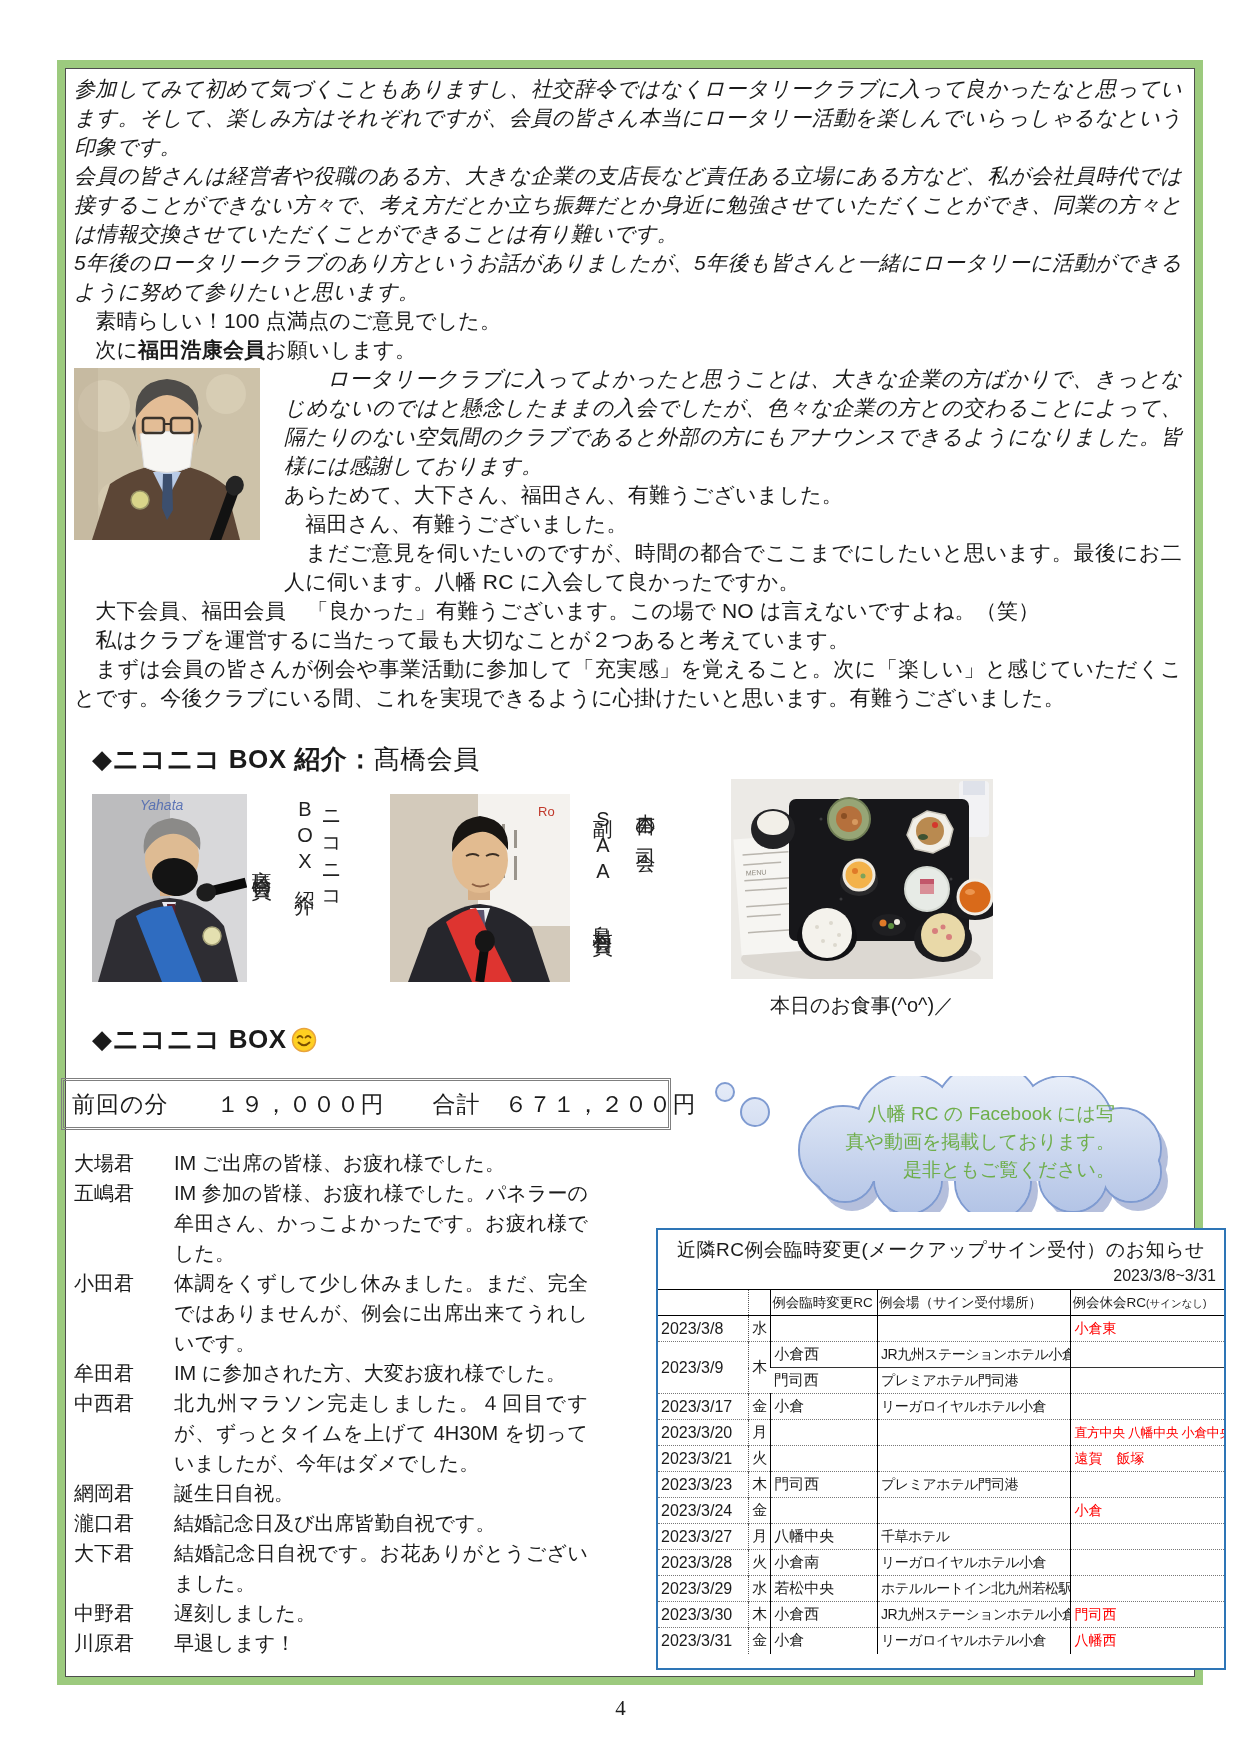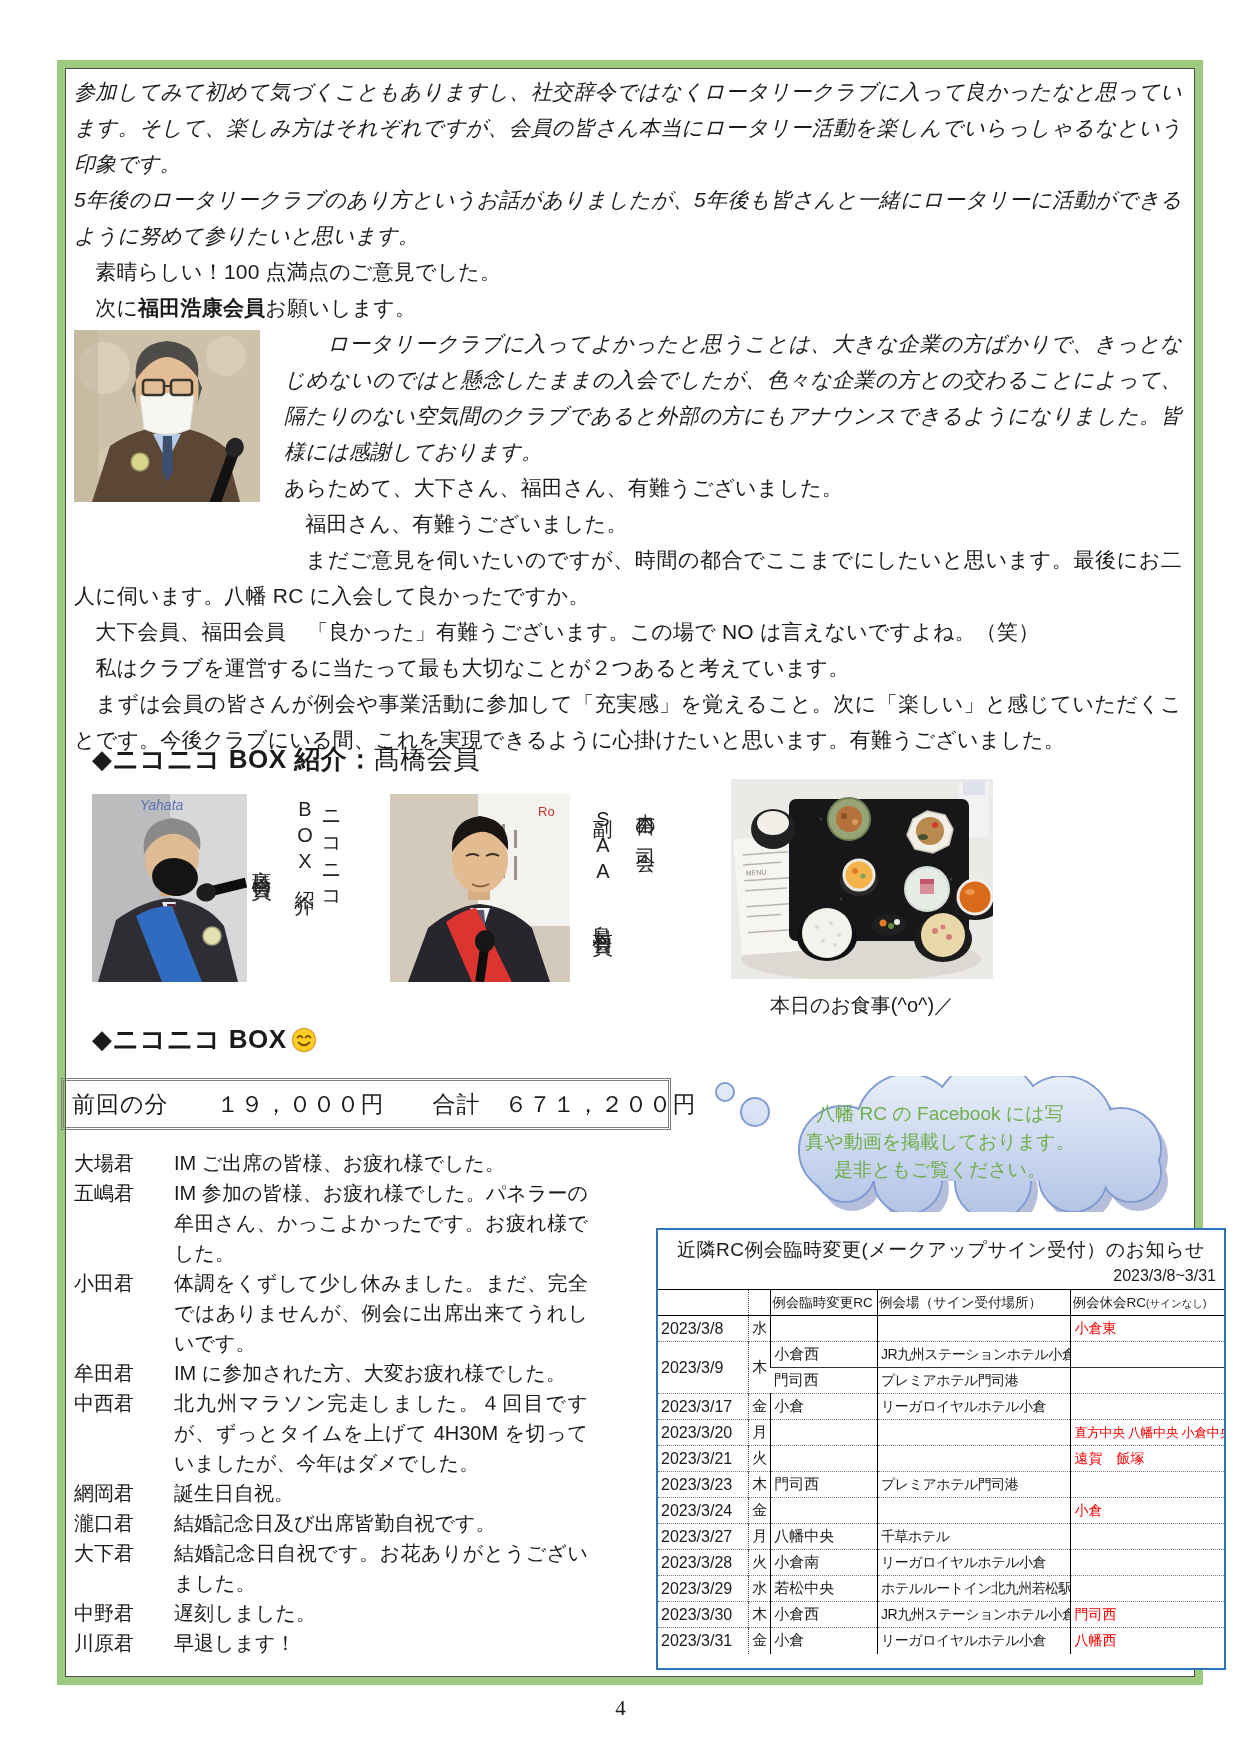--- a/index.html
+++ b/index.html
@@ -9,21 +9,21 @@
     font-family:"Liberation Sans","DejaVu Sans",sans-serif; color:#1b1b1b;
   }
   .abs{ position:absolute; }
 
   
   .frame{ left:57px; top:60px; width:1146px; height:1625px;
           border:8px solid #9cca7e; background:#fff; }
   .frame-inner{ position:absolute; inset:0; border:1px solid #4d4d4d; }
 
   
-  .transcript{ left:74px; top:74px; width:1108px; font-size:21px; line-height:36px;
+  .transcript{ left:74px; top:74px; width:1108px; font-size:21px; line-height:29px;
                text-align:justify; letter-spacing:0.2px; }
   .transcript p{ margin:0; }
   .ital{ font-style:italic; }
   .norm{ font-style:normal; }
   .bold{ font-weight:bold; }
   .float-photo{ float:left; width:186px; height:172px; margin:4px 24px 54px 0; }
 
   
   .h1{ left:92px; top:742px; font-size:26px; font-weight:bold; letter-spacing:0.5px; }
   .h1 .member{ font-weight:normal; }
@@ -38,21 +38,21 @@
   .vtext span + span{ margin-right:16px; }
   .vtext .drop{ padding-top:56px; }
   .food-caption{ left:731px; top:992px; width:262px; text-align:center; font-size:20px; }
 
   
   .money{ left:61px; top:1078px; width:610px; height:52px; border:3px double #7f7f7f;
           display:flex; align-items:center; padding:0 8px; font-size:23px; letter-spacing:1px; white-space:nowrap; }
 
   
   .cloud-wrap{ left:695px; top:1076px; width:480px; height:136px; }
-  .cloud-text{ position:absolute; left:70px; top:24px; width:350px; text-align:center;
+  .cloud-text{ position:absolute; left:70px; top:24px; width:350px; text-align:right;
                font-size:19px; line-height:28px; color:#6fae4b; }
 
   
   .donations{ left:74px; top:1148px; width:514px; display:grid;
               grid-template-columns:82px 1fr; column-gap:18px; row-gap:0;
               font-size:20px; line-height:30px; }
   .don-name{ white-space:nowrap; }
   .don-text{ text-align:justify; }
 
   
@@ -86,20 +86,21 @@
 <body>
 
 <div class="abs frame">
   <div class="frame-inner"></div>
 </div>
 
 <div class="abs transcript">
   <div>
 
   <p class="ital">参加してみて初めて気づくこともありますし、社交辞令ではなくロータリークラブに入って良かったなと思っています。そして、楽しみ方はそれぞれですが、会員の皆さん本当にロータリー活動を楽しんでいらっしゃるなという印象です。</p>
+      <p class="ital">会員の皆さんは経営者や役職のある方、大きな企業の支店長など責任ある立場にある方など、私が会社員時代では接することができない方々で、考え方だとか立ち振舞だとか身近に勉強させていただくことができ、同業の方々とは情報交換させていただくことができることは有り難いです。</p>
       <p class="ital">5年後のロータリークラブのあり方というお話がありましたが、5年後も皆さんと一緒にロータリーに活動ができるように努めて参りたいと思います。</p>
     </div>
   <p class="norm">　素晴らしい！100 点満点のご意見でした。</p>
   <p class="norm"><span>　次に</span><span class="bold">福田浩康会員</span><span>お願いします。</span></p>
 
   <svg class="float-photo" viewBox="0 0 186 172" aria-hidden="true">
     <rect width="186" height="172" fill="#cdc2a9"></rect>
     <circle cx="30" cy="38" r="26" fill="#ded4bd" opacity="0.7"></circle>
     <circle cx="152" cy="26" r="20" fill="#ded4bd" opacity="0.6"></circle>
     <circle cx="42" cy="132" r="18" fill="#d8cdb4" opacity="0.6"></circle>

